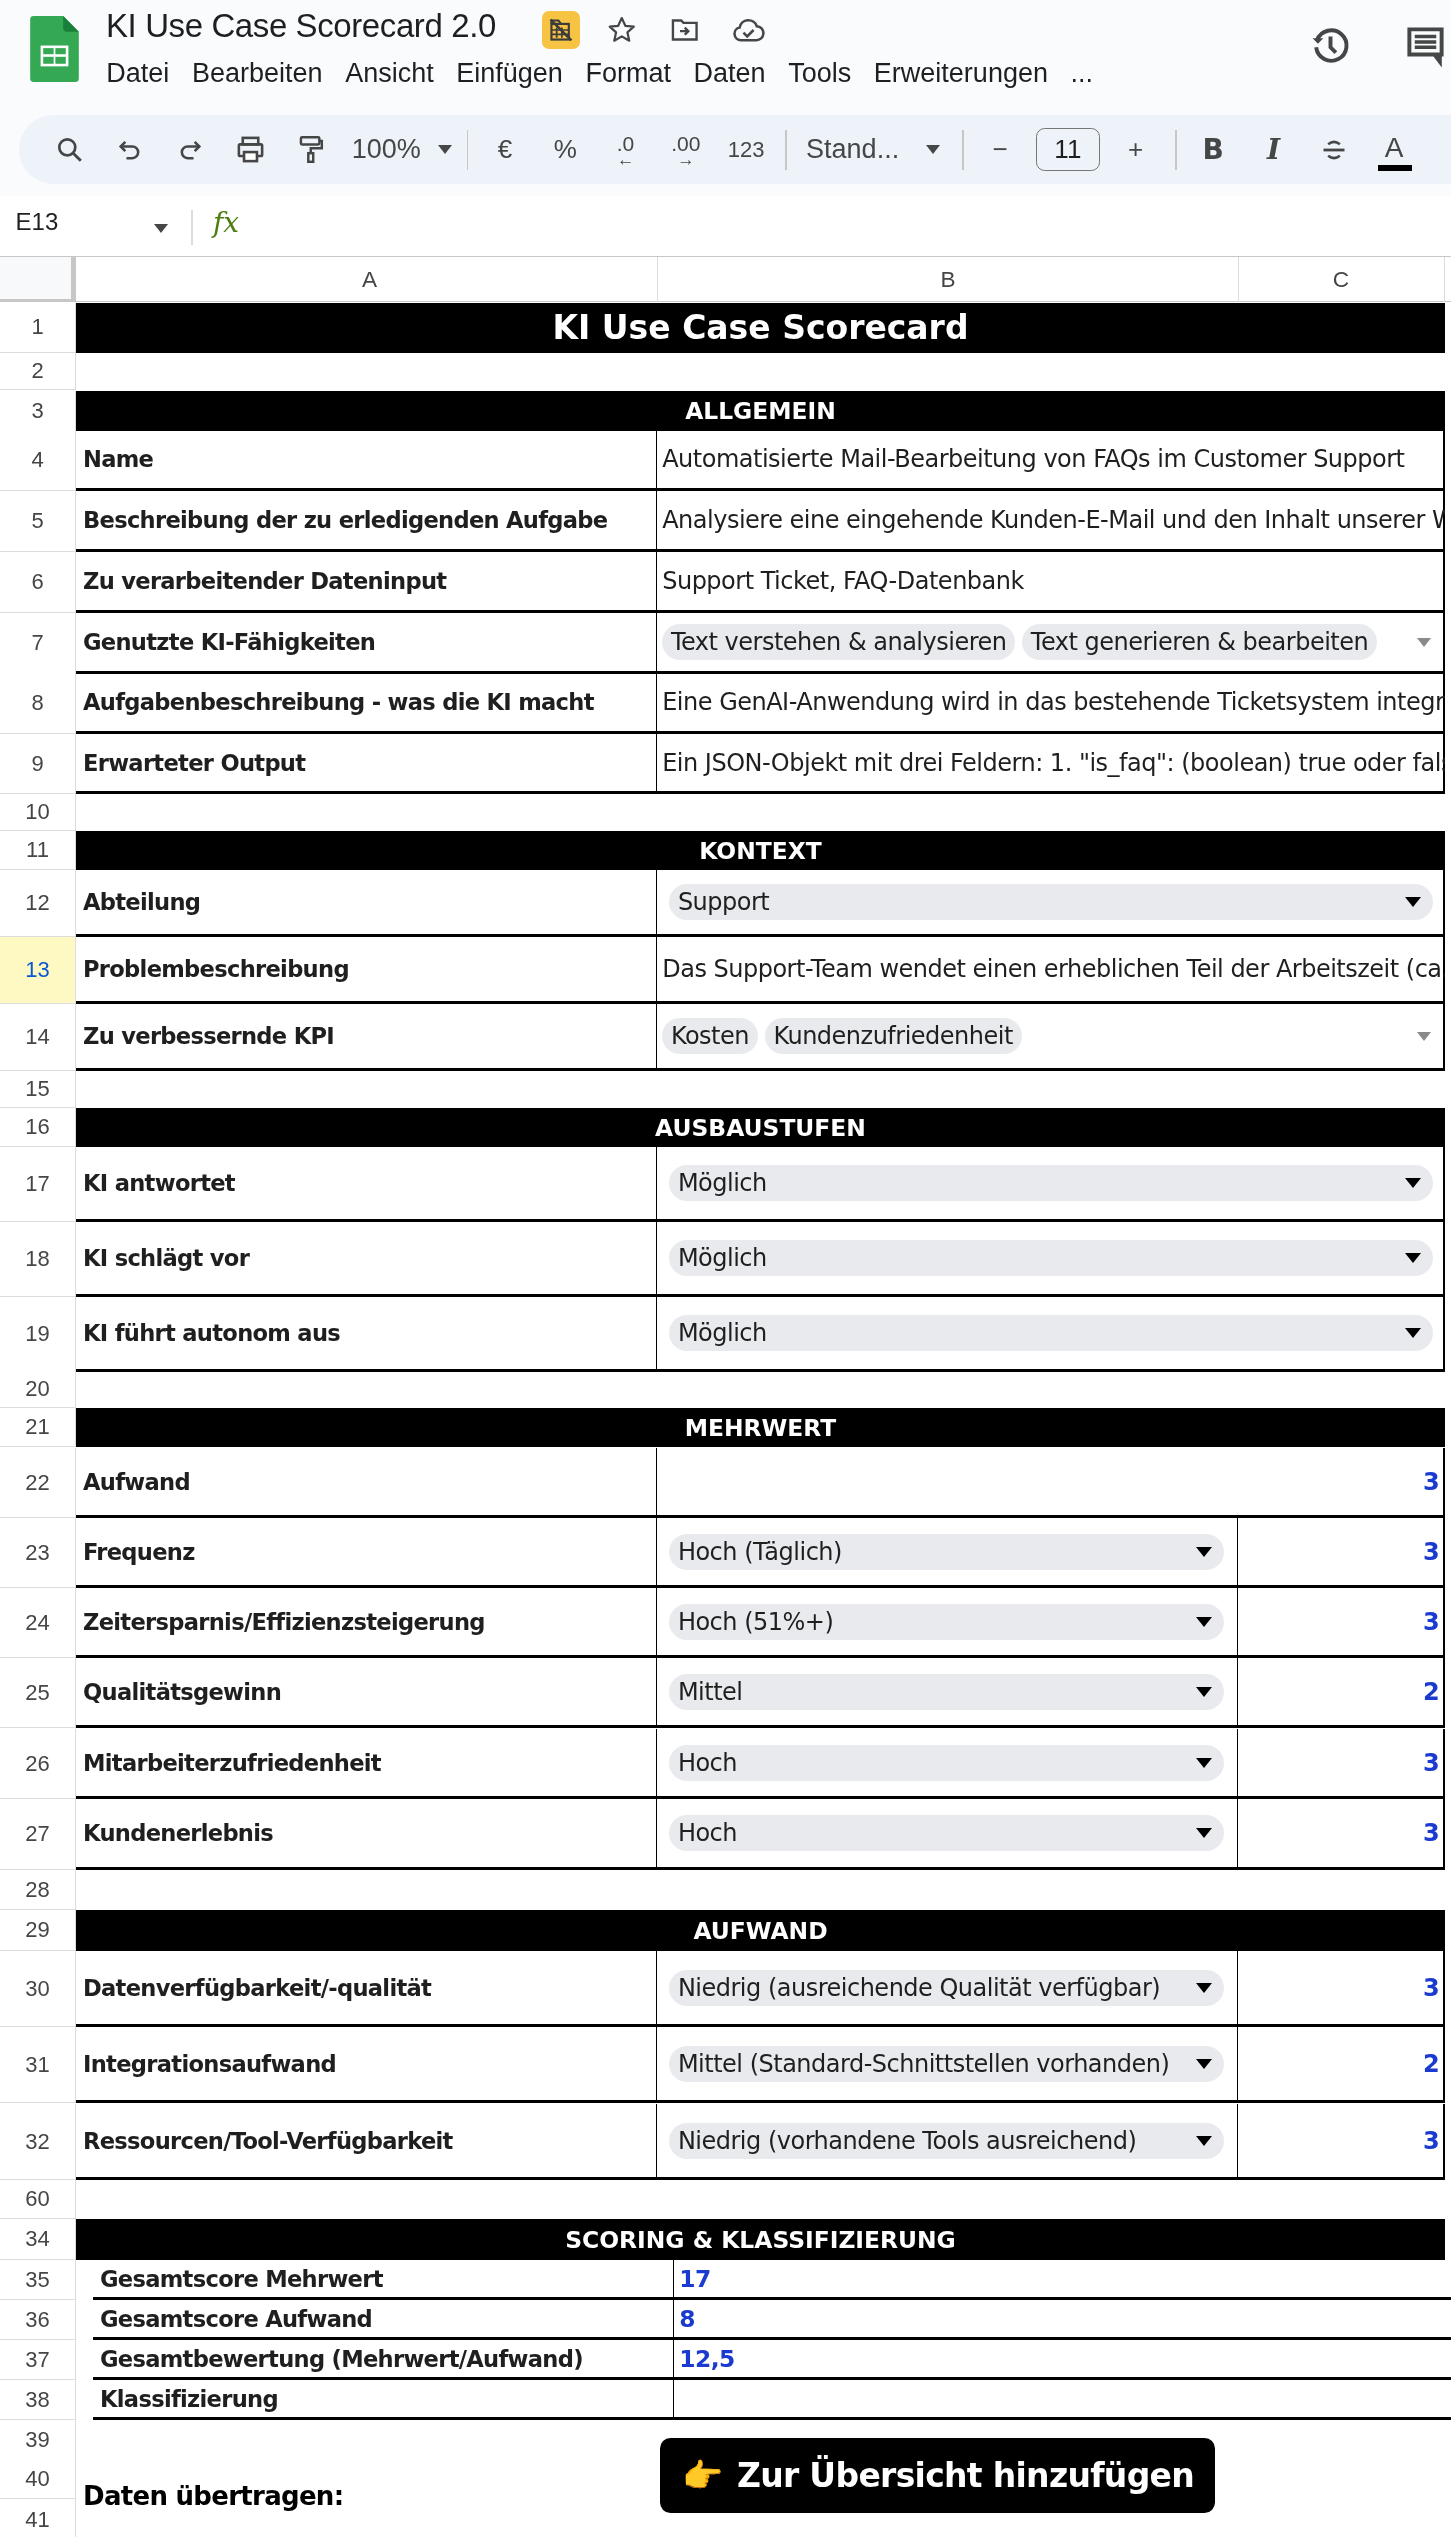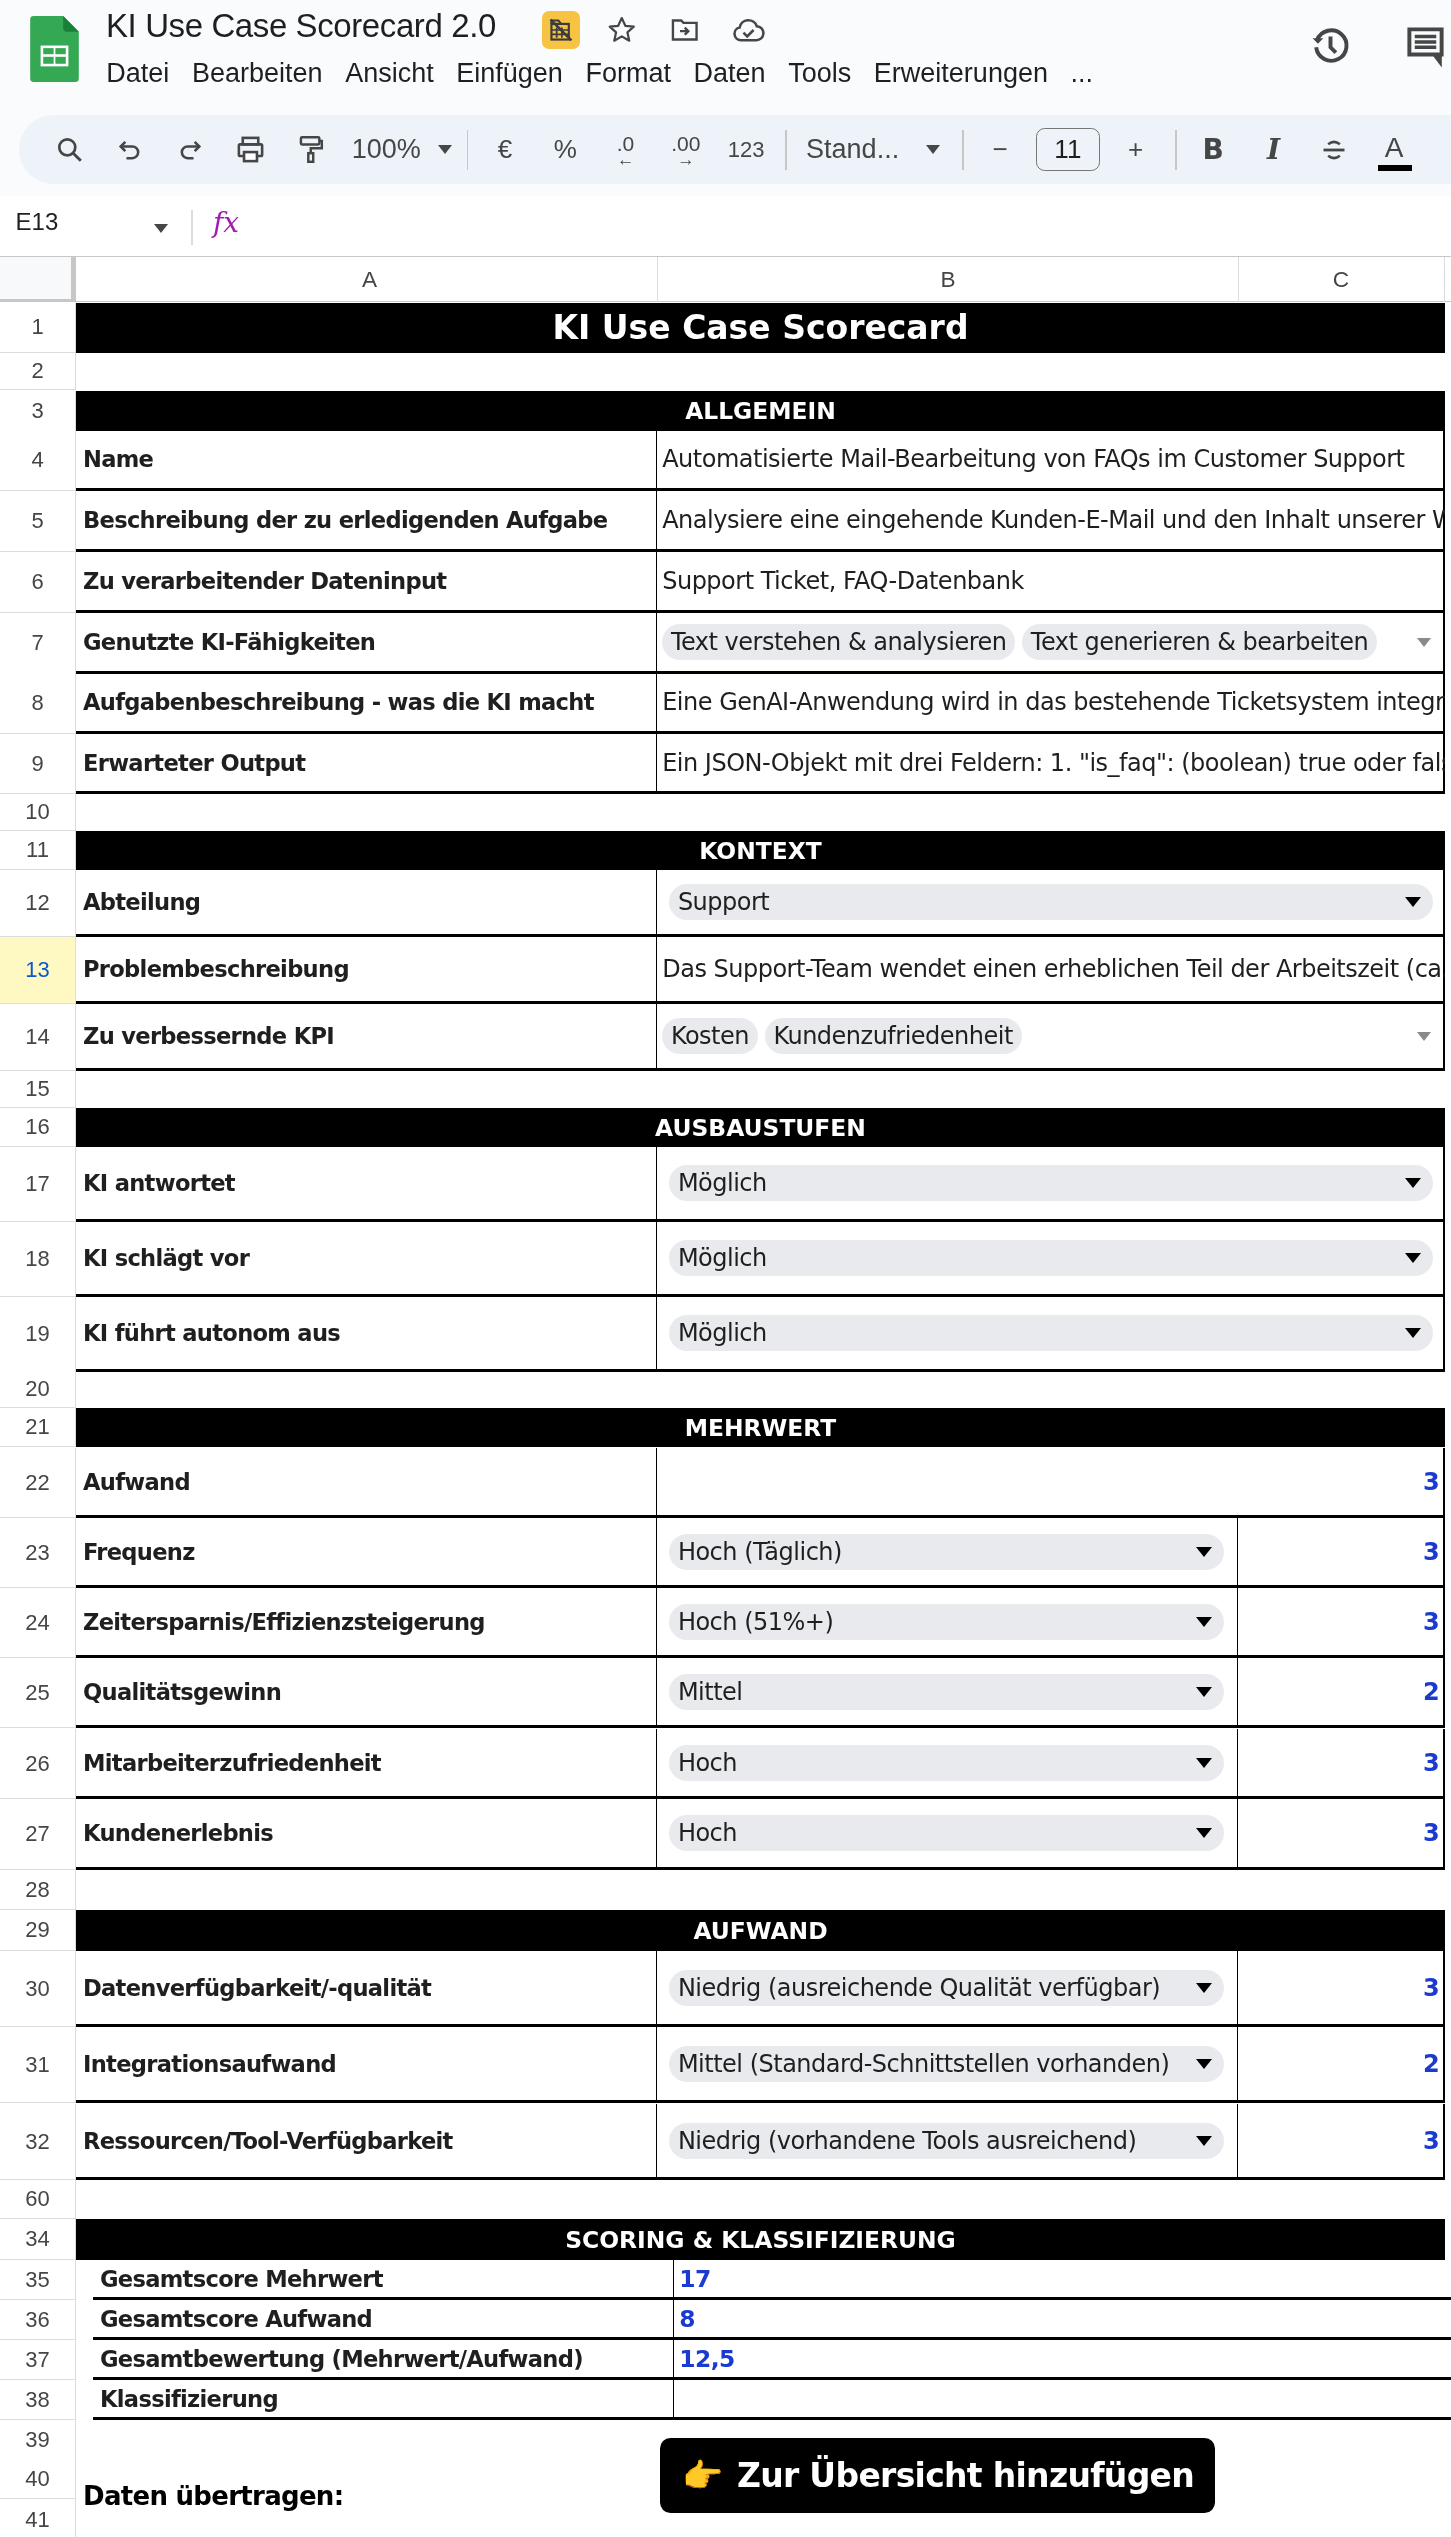--- a/index.html
+++ b/index.html
@@ -30,21 +30,21 @@
   .b-icon { font-weight: bold; font-size: 28px; font-family: "DejaVu Sans", sans-serif; }
   .i-icon { font-style: italic; font-weight: bold; font-size: 28px; font-family: "DejaVu Serif", serif; }
   .a-icon { font-size: 28px; position: relative; padding-bottom: 3.5px; }
   .a-icon::after { content: ""; position: absolute; left: -7px; right: -8.7px; bottom: -3.5px; height: 6px; background: #000; }
 
   
   .formulabar { position: absolute; left: 0; top: 196px; width: 1451px; height: 61px; background: #ffffff; border-bottom: 1.7px solid #c7c7c7; }
   .namebox { position: absolute; left: 15.6px; top: 12px; font-size: 24px; color: #1f1f1f; }
   .namebox-caret { position: absolute; left: 154px; top: 28px; }
   .fb-sep { position: absolute; left: 191px; top: 14px; width: 1.7px; height: 35px; background: #dadce0; }
-  .fx { position: absolute; left: 213px; top: 10.4px; font-size: 28px; font-style: italic; color: #a21caf; font-family: "DejaVu Serif", serif; }
+  .fx { position: absolute; left: 213px; top: 10.4px; font-size: 28px; font-style: italic; color: #4d7c0f; font-family: "DejaVu Serif", serif; }
 
   
   .grid { position: absolute; left: 0; top: 257px; width: 1451px; height: 2281px; background: #ffffff; }
   .col-headers { position: absolute; left: 0; top: 0; height: 45px; width: 1451px; background: #ffffff; border-bottom: 1.7px solid #c7c7c7; }
   .corner { position: absolute; left: 0; top: 0; width: 76px; height: 45px; background: #f8f9fa; border-right: 5.2px solid #c7c7c7; border-bottom: 3.5px solid #c7c7c7; }
   .col-h { position: absolute; top: 0; height: 45px; display: flex; align-items: center; justify-content: center; font-size: 22.6px; color: #444746; border-right: 1.7px solid #dadce0; }
   .row-headers { position: absolute; left: 0; top: 45px; width: 76px; }
   .row-h { position: absolute; left: 0; width: 76px; display: flex; align-items: center; justify-content: center; font-size: 22px; color: #444746; border-bottom: 1.7px solid #dadce0; background: #ffffff; border-right: 1.7px solid #dadce0; }
   .row-h.active { background: #fef9c3; color: #0b57d0; font-weight: normal; }
 

